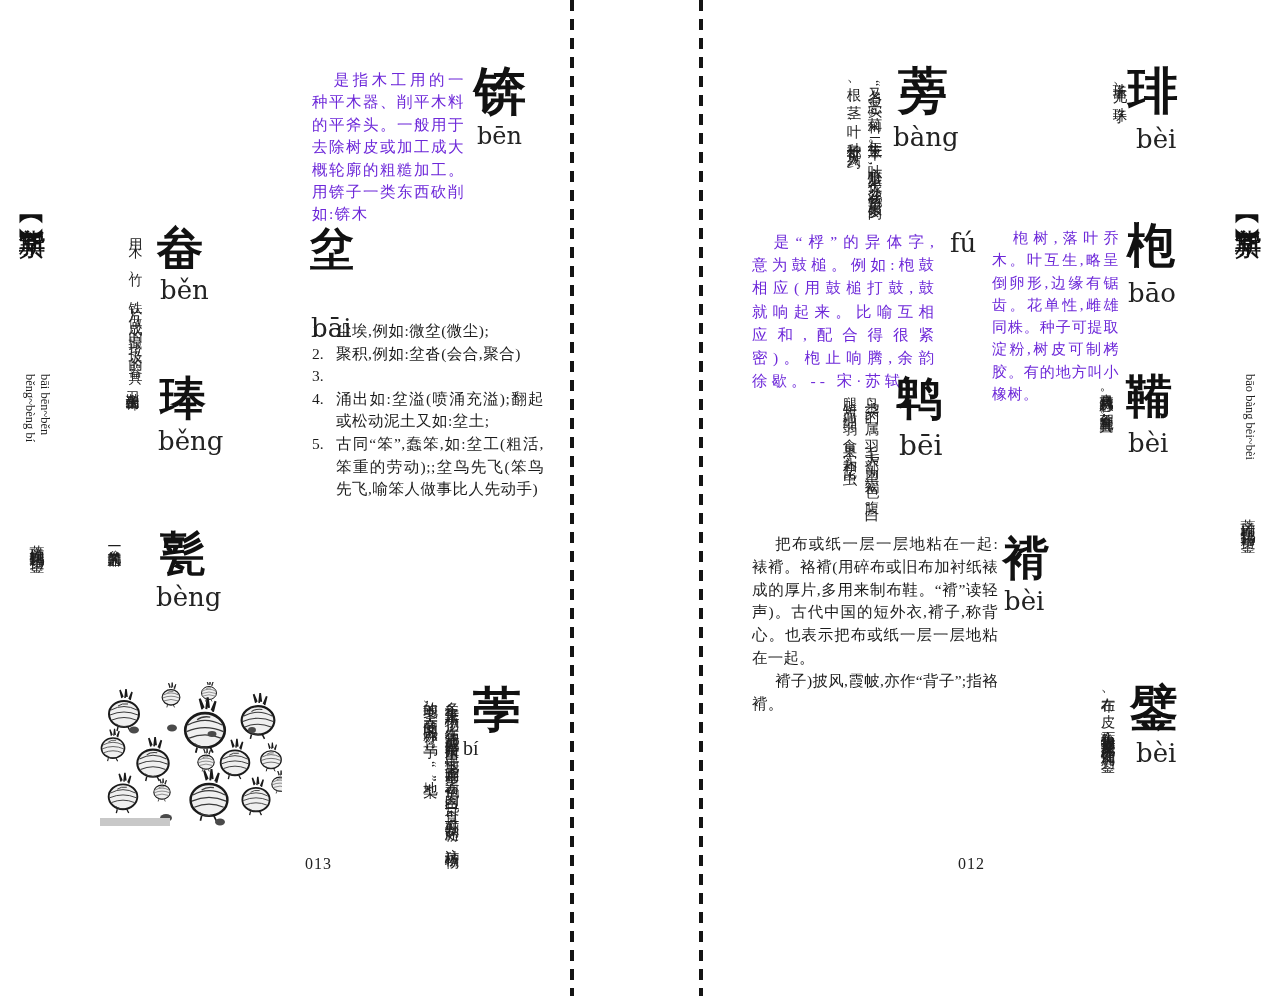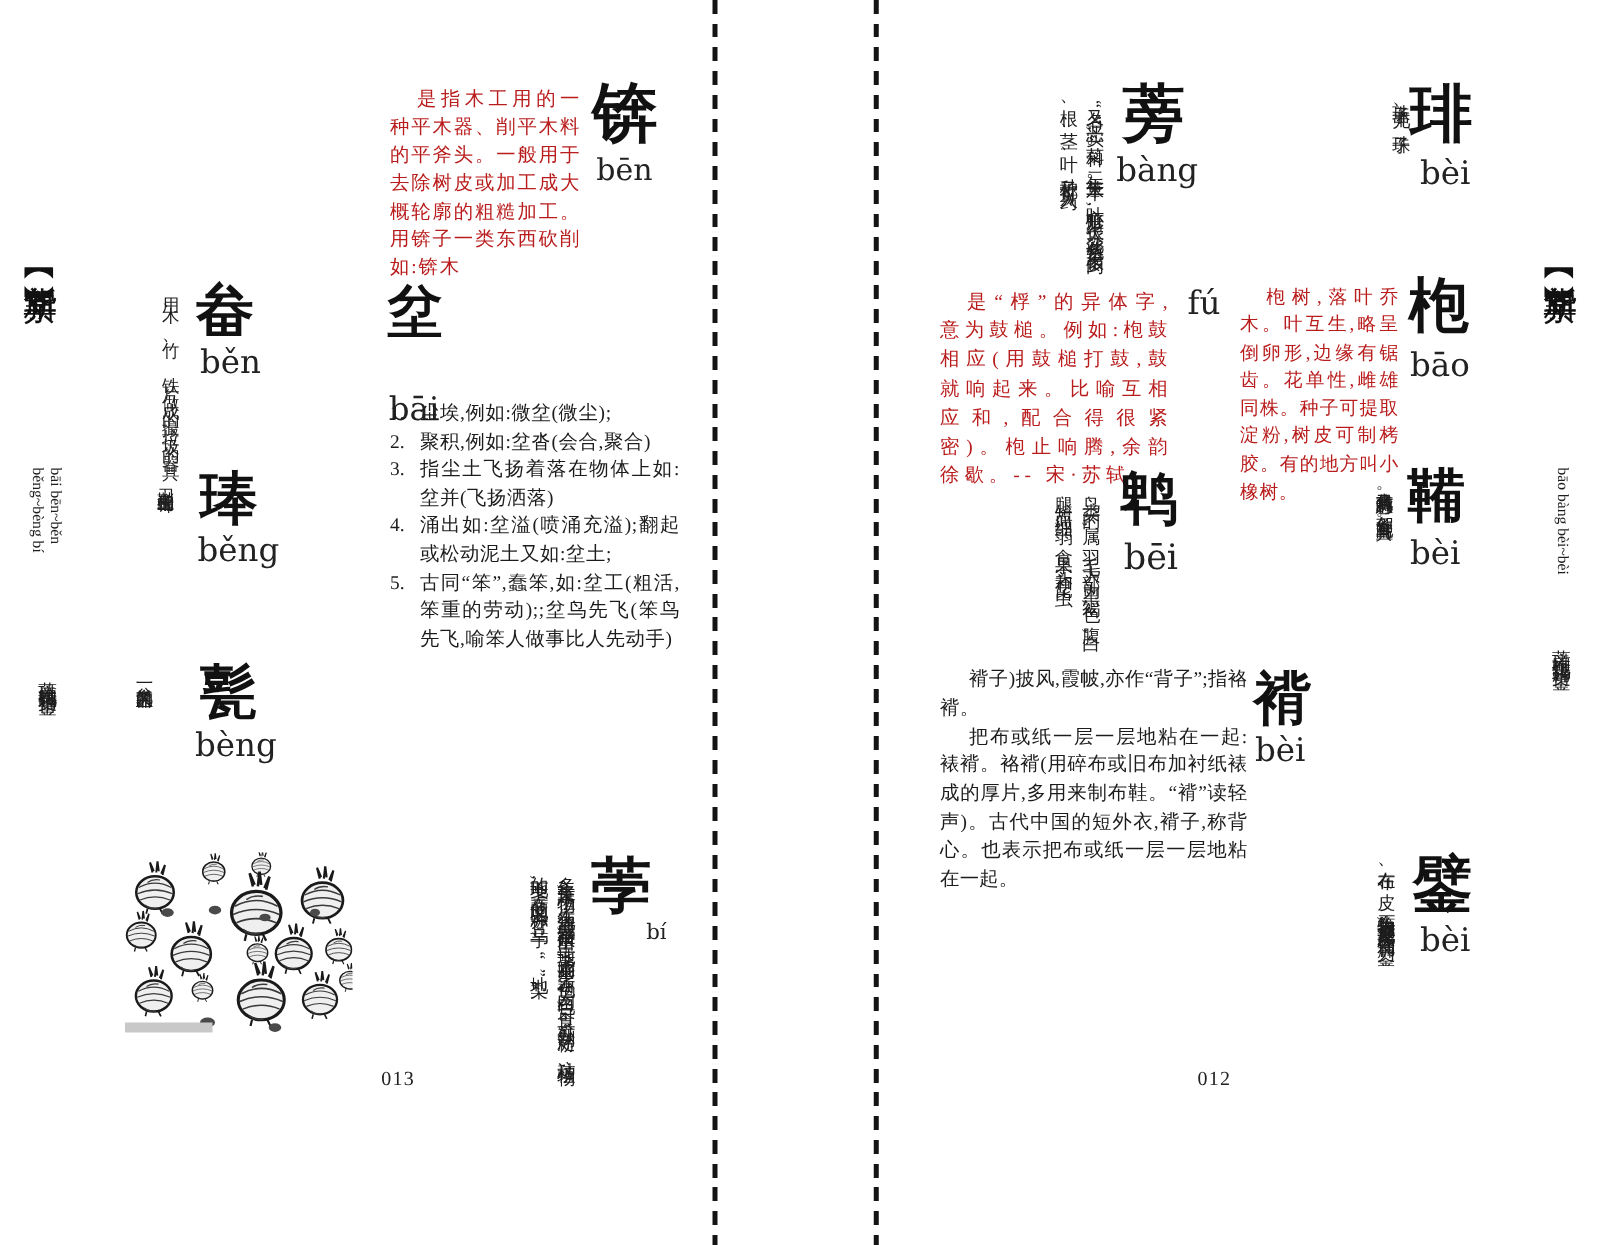--- a/index.html
+++ b/index.html
@@ -5,21 +5,21 @@
   html,body{margin:0;padding:0;}
   body{
     width:1280px;height:996px;background:#ffffff;position:relative;overflow:hidden;
     font-family:"Liberation Serif","DejaVu Serif",serif;color:#1c1c1c;
   }
   .abs{position:absolute;}
   .dash{position:absolute;top:0;bottom:0;width:4px;
     background:repeating-linear-gradient(180deg,#141414 0 11px,transparent 11px 19px);}
   .bigchar{font-weight:700;line-height:1;color:#111;white-space:nowrap;}
   .pinyin{font-family:"DejaVu Serif","Liberation Serif",serif;line-height:1;color:#222;white-space:nowrap;}
-  .def{text-align:justify;text-align-last:left;color:#b91c1c;}
+  .def{text-align:justify;text-align-last:left;color:#6d28d9;}
   .vdef{writing-mode:vertical-rl;text-orientation:mixed;color:#1d1d1d;}
   .sense{display:flex;font-size:15.5px;line-height:22.6px;}
   .sense-num{width:24px;flex:none;}
   .sense-text{flex:1;text-align:justify;text-align-last:left;letter-spacing:.5px;}
   .defp{margin:0;text-indent:1.5em;text-align:justify;text-align-last:left;
     font-size:15.5px;line-height:22.8px;letter-spacing:.2px;}
   .pagenum{font-size:16px;color:#222;letter-spacing:1px;}
 </style>
 </head>
 <body>
@@ -48,21 +48,20 @@
   <div class="sense">
     <span class="sense-num">1.</span>
     <span class="sense-text">尘埃,例如:微坌(微尘);</span>
   </div>
   <div class="sense">
     <span class="sense-num">2.</span>
     <span class="sense-text">聚积,例如:坌沓(会合,聚合)</span>
   </div>
   <div class="sense">
     <span class="sense-num">3.</span>
-    <span class="sense-text">指尘土飞扬着落在物体上如:坌并(飞扬洒落)</span>
   </div>
   <div class="sense">
     <span class="sense-num">4.</span>
     <span class="sense-text">涌出如:坌溢(喷涌充溢);翻起或松动泥土又如:坌土;</span>
   </div>
   <div class="sense">
     <span class="sense-num">5.</span>
     <span class="sense-text">古同“笨”,蠢笨,如:坌工(粗活,笨重的劳动);;坌鸟先飞(笨鸟先飞,喻笨人做事比人先动手)</span>
   </div>
 </div>
@@ -70,21 +69,21 @@
 <div class="abs vdef" style="left:124px;top:381px;height:108px;font-size:13.5px;line-height:17px;letter-spacing:1px;">刀鞘上端的玉饰</div>
 <div class="abs bigchar" style="left:160px;top:376px;font-size:46px;">琫</div>
 <div class="abs pinyin" style="left:158px;top:428px;font-size:26px;">běng</div>
 
 <div class="abs vdef" style="left:106px;top:538px;height:96px;font-size:14px;line-height:17px;letter-spacing:1px;">瓮一类的器皿</div>
 <div class="abs bigchar" style="left:160px;top:531px;font-size:46px;">甏</div>
 <div class="abs pinyin" style="left:156px;top:584px;font-size:26px;">bèng</div>
 
 <div class="abs vdef" style="left:310px;top:690px;width:152px;height:158px;font-size:14.5px;line-height:21.5px;letter-spacing:2.5px;">多年生草本植物,生在池沼或栽培在水田里,地下茎扁圆形,赤褐色,肉白色,可食,亦可制淀粉。这种植物的地下茎,有的地区亦称“乌芋”、“地梨”。</div>
 <div class="abs bigchar" style="left:473px;top:686px;font-size:48px;">荸</div>
-<div class="abs pinyin" style="left:517px;top:738px;font-size:17px;">bí</div>
+<div class="abs pinyin" style="left:463px;top:738px;font-size:20px;font-family:Liberation Serif, serif;">bí</div>
 
 <div class="abs" style="left:100px;top:682px;width:182px;height:148px;">
   <svg width="182" height="148" viewBox="0 0 182 148" xmlns="http://www.w3.org/2000/svg">
     <defs>
       <symbol id="wc" viewBox="0 0 44 44">
         <path d="M20 10 L18 2 L21 9 M23 10 L24 1 L25 9 M27 11 L30 4 L28 12" fill="none" stroke="#1a1a1a" stroke-width="1.6"></path>
         <ellipse cx="22" cy="26" rx="15" ry="13" fill="#efefef" stroke="#1a1a1a" stroke-width="2"></ellipse>
         <path d="M9 22 Q22 15 35 22 M8 27 Q22 21 36 27 M10 32 Q22 27 34 32" fill="none" stroke="#3a3a3a" stroke-width="1"></path>
         <path d="M14 36 Q18 39.5 24 38.5 M16 18 Q20 15 26 16" fill="none" stroke="#3a3a3a" stroke-width="1"></path>
         <path d="M16 39 L15 43 M26 39 L28 43" stroke="#1a1a1a" stroke-width="1.4"></path>
@@ -134,22 +133,22 @@
 
 <div class="abs vdef" style="left:763px;top:385px;width:120px;height:132px;font-size:14.5px;line-height:22px;letter-spacing:6.5px;">鸟类的一属,羽毛大部为黑褐色,腹白,腿短而细弱,食果实和昆虫。</div>
 <div class="abs bigchar" style="left:896px;top:376px;font-size:46px;">鹎</div>
 <div class="abs pinyin" style="left:899px;top:432px;font-size:28px;">bēi</div>
 
 <div class="abs vdef" style="left:1070px;top:383px;width:46px;height:128px;font-size:14px;line-height:20px;letter-spacing:.5px;">古代对马具的总称。备驾;配置马具。</div>
 <div class="abs bigchar" style="left:1126px;top:374px;font-size:46px;">鞴</div>
 <div class="abs pinyin" style="left:1128px;top:430px;font-size:26px;">bèi</div>
 
 <div class="abs" style="left:752px;top:533px;width:246px;">
+  <p class="defp">把布或纸一层一层地粘在一起:裱褙。袼褙(用碎布或旧布加衬纸裱成的厚片,多用来制布鞋。“褙”读轻声)。古代中国的短外衣,褙子,称背心。也表示把布或纸一层一层地粘在一起。</p>
   <p class="defp">褙子)披风,霞帔,亦作“背子”;指袼褙。</p>
-  <p class="defp">把布或纸一层一层地粘在一起:裱褙。袼褙(用碎布或旧布加衬纸裱成的厚片,多用来制布鞋。“褙”读轻声)。古代中国的短外衣,褙子,称背心。也表示把布或纸一层一层地粘在一起。</p>
 </div>
 <div class="abs bigchar" style="left:1003px;top:536px;font-size:46px;">褙</div>
 <div class="abs pinyin" style="left:1004px;top:588px;font-size:26px;">bèi</div>
 
 <div class="abs vdef" style="left:1048px;top:686px;width:70px;height:142px;font-size:14.5px;line-height:21px;letter-spacing:1px;">在布、皮、石头等物上把刀反复摩擦几下,使锋利:鐾刀。</div>
 <div class="abs bigchar" style="left:1130px;top:684px;font-size:48px;">鐾</div>
 <div class="abs pinyin" style="left:1136px;top:740px;font-size:26px;">bèi</div>
 
 <div class="abs pagenum" style="left:958px;top:855px;">012</div>
 

